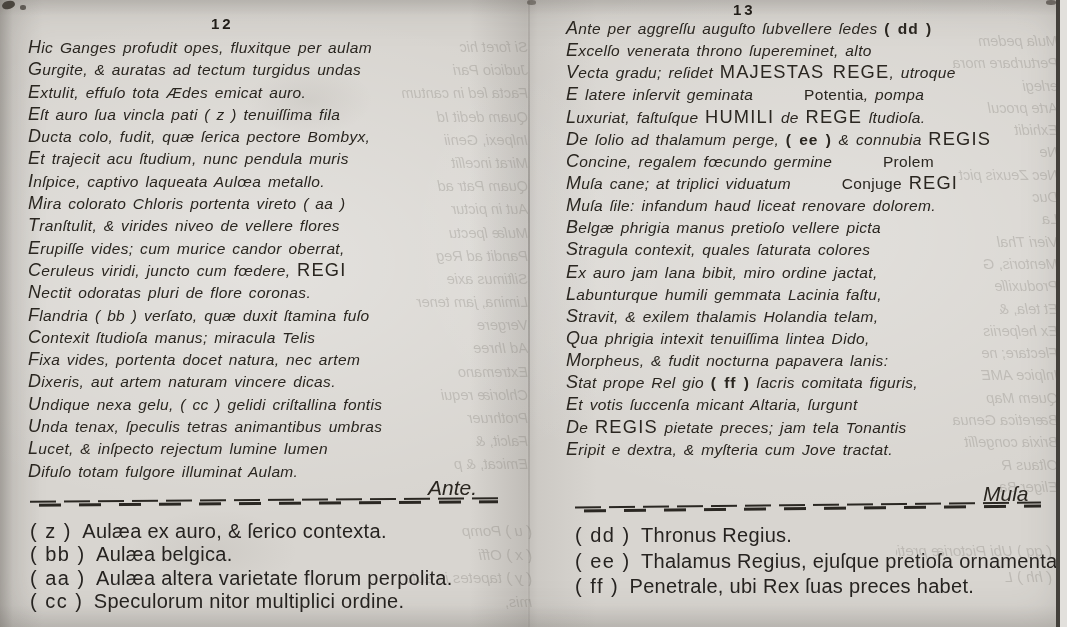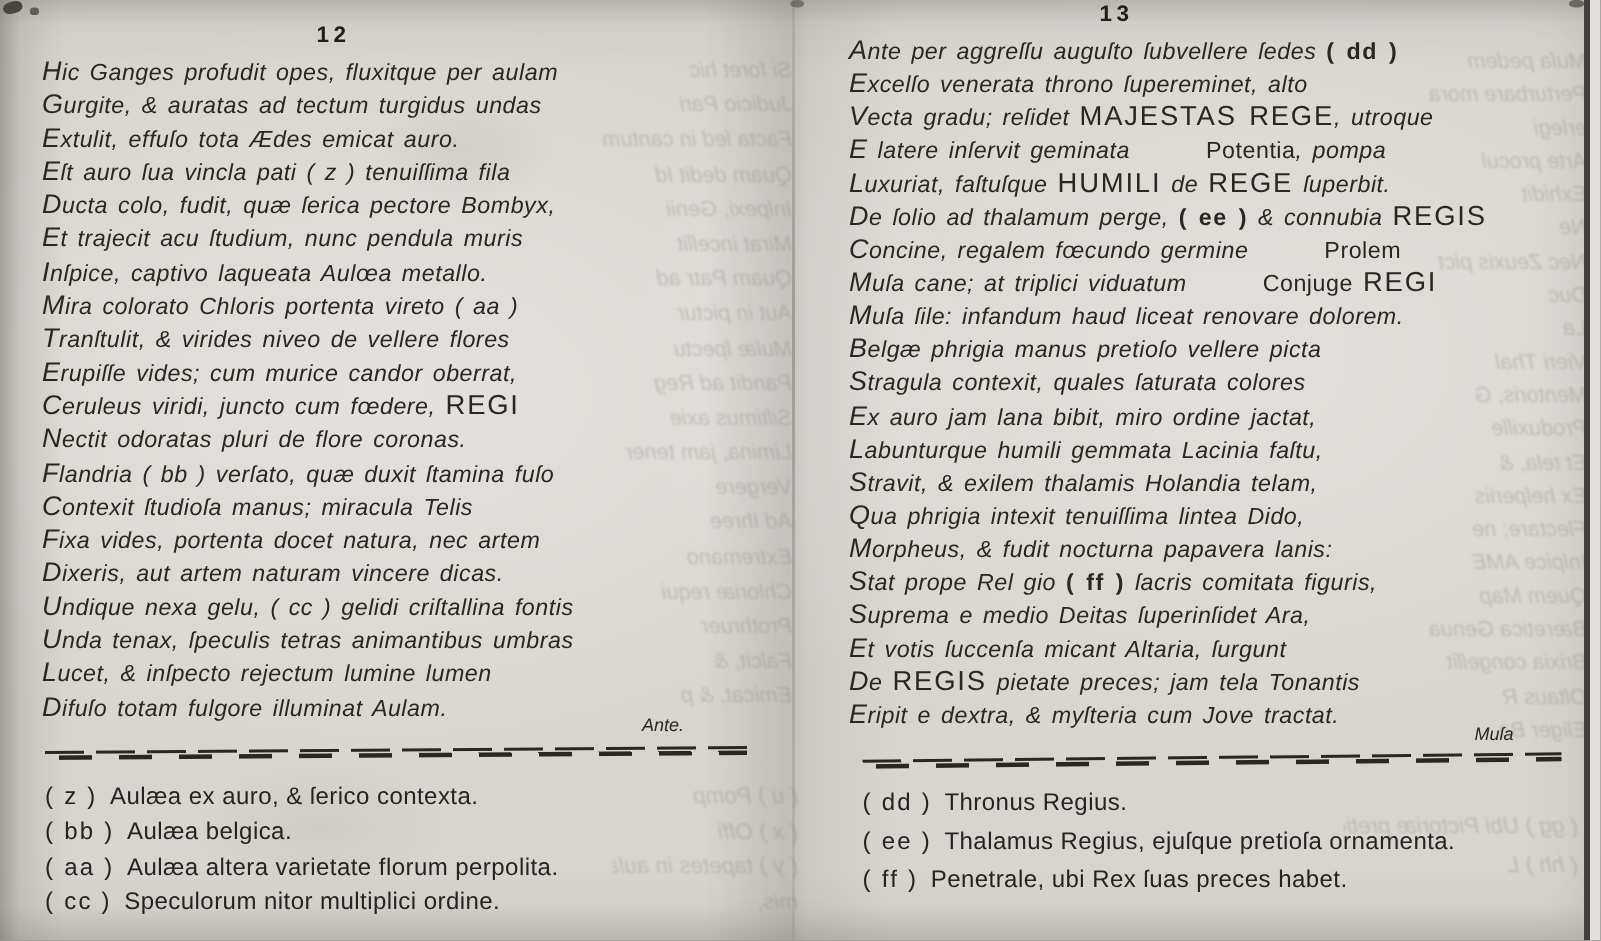--- a/index.html
+++ b/index.html
@@ -19,39 +19,39 @@
   }
   .pagenum { position:absolute; font-size:15px; font-weight:bold; letter-spacing:3px; color:#211d18; }
   .pn-left { left:211px; top:15px; }
   .pn-right { left:733px; top:1px; }
 
   .poem { position:absolute; font-style:italic; font-size:15.5px; letter-spacing:0.35px; word-spacing:2px; white-space:nowrap; }
   .poem .line { height:22.3px; line-height:22.3px; }
   .poem .line::first-letter { font-size:1.16em; }
   .poem-left { left:28px; top:36px; width:500px; }
   .poem-right { left:566px; top:18px; width:500px; }
-  .poem-right .line { height:22.15px; line-height:30px; }
+  .poem-right .line { height:22.15px; line-height:20px; }
   .k-i { font-style:italic; }
   .k-r { font-style:normal;margin-left:44px; }
   .k-c { font-style:normal; font-size:1.18em; letter-spacing:1.2px; }
   .k-b { font-style:normal; font-weight:bold; letter-spacing:1px; }
 
-  .catchword { position:absolute; font-style:italic; font-size:12px; color:#2a2620; }
+  .catchword { position:absolute; font-style:italic; font-size:21px; color:#2a2620; }
   .cw-left { left:428px; top:476px; }
   .cw-right { left:983px; top:482px; }
 
   .rule { position:absolute; height:6px; }
   .rule-left { left:30px; top:499px; width:468px; transform:rotate(-0.4deg); }
   .rule-right { left:575px; top:504px; width:466px; transform:rotate(-0.6deg); }
   .rule::before, .rule::after { content:""; position:absolute; left:0; right:0; height:2.4px;
     background:repeating-linear-gradient(90deg,#2a2722 0 26px, rgba(0,0,0,0) 26px 34px); }
   .rule::before { top:0; }
   .rule::after { top:3.2px; background:repeating-linear-gradient(90deg, rgba(0,0,0,0) 0 9px, #2a2722 9px 31px, rgba(0,0,0,0) 31px 40px); }
 
-  .footnotes { position:absolute; font-style:normal; font-size:16px; letter-spacing:0.3px; color:#262320; white-space:nowrap; }
+  .footnotes { position:absolute; font-style:normal; font-size:20px; letter-spacing:0.3px; color:#262320; white-space:nowrap; }
   .fn-left { left:30px; top:520px; }
   .fn-left .fnline { height:23.3px; line-height:23.3px; }
   .fn-right { left:575px; top:523px; }
   .fn-right .fnline { height:25.6px; line-height:25.6px; }
   .fn-label { letter-spacing:1.5px; }
 
   .ghost { position:absolute; transform:scaleX(-1); color:#76726b; opacity:0.27; filter:blur(0.55px); font-style:italic; white-space:nowrap; }
   .ghost div { overflow:hidden; }
   .ghost-left { left:362px; top:36px; width:166px; font-size:14.5px; }
   .ghost-left div { height:23.2px; line-height:23.2px; }
@@ -165,34 +165,33 @@
       </div>
     <div class="ghost ghost-right-fn">
         <div>( gg ) Ubi Pictoriæ pretioſa</div>
         <div>( hh ) L</div>
       </div>
     <div class="poem poem-right">
         <div class="line"><span class="k-i">Ante per aggreſſu auguſto ſubvellere ſedes </span><span class="k-b">( dd )</span></div>
         <div class="line"><span class="k-i">Excelſo venerata throno ſupereminet, alto</span></div>
         <div class="line"><span class="k-i">Vecta gradu; reſidet </span><span class="k-c">MAJESTAS REGE</span><span class="k-i">, utroque</span></div>
         <div class="line"><span class="k-i">E latere inſervit geminata </span><span class="k-r">Potentia</span><span class="k-i">, pompa</span></div>
-        <div class="line"><span class="k-i">Luxuriat, faſtuſque </span><span class="k-c">HUMILI</span><span class="k-i"> de </span><span class="k-c">REGE</span><span class="k-i"> ſuperbit.</span></div>
+        <div class="line"><span class="k-i">Luxuriat, faſtuſque </span><span class="k-c">HUMILI</span><span class="k-i"> de </span><span class="k-c">REGE</span><span class="k-i"> ſtudioſa.</span></div>
         <div class="line"><span class="k-i">De ſolio ad thalamum perge, </span><span class="k-b">( ee )</span><span class="k-i"> &amp; connubia </span><span class="k-c">REGIS</span></div>
         <div class="line"><span class="k-i">Concine, regalem fœcundo germine </span><span class="k-r">Prolem</span></div>
         <div class="line"><span class="k-i">Muſa cane; at triplici viduatum </span><span class="k-r">Conjuge</span><span class="k-i"> </span><span class="k-c">REGI</span></div>
         <div class="line"><span class="k-i">Muſa ſile: infandum haud liceat renovare dolorem.</span></div>
         <div class="line"><span class="k-i">Belgæ phrigia manus pretioſo vellere picta</span></div>
         <div class="line"><span class="k-i">Stragula contexit, quales ſaturata colores</span></div>
         <div class="line"><span class="k-i">Ex auro jam lana bibit, miro ordine jactat,</span></div>
         <div class="line"><span class="k-i">Labunturque humili gemmata Lacinia faſtu,</span></div>
         <div class="line"><span class="k-i">Stravit, &amp; exilem thalamis Holandia telam,</span></div>
         <div class="line"><span class="k-i">Qua phrigia intexit tenuiſſima lintea Dido,</span></div>
         <div class="line"><span class="k-i">Morpheus, &amp; fudit nocturna papavera lanis:</span></div>
         <div class="line"><span class="k-i">Stat prope Rel gio </span><span class="k-b">( ff )</span><span class="k-i"> ſacris comitata figuris,</span></div>
-        <div class="line"><span class="k-i">Suprema e medio Deitas ſuperinſidet Ara,</span></div>
         <div class="line"><span class="k-i">Et votis ſuccenſa micant Altaria, ſurgunt</span></div>
         <div class="line"><span class="k-i">De </span><span class="k-c">REGIS</span><span class="k-i"> pietate preces; jam tela Tonantis</span></div>
         <div class="line"><span class="k-i">Eripit e dextra, &amp; myſteria cum Jove tractat.</span></div>
       </div>
     <div class="catchword cw-right">Muſa</div>
     <div class="rule rule-right"></div>
     <div class="footnotes fn-right">
         <div class="fnline"><span class="fn-label">( dd )</span><span> Thronus Regius.</span></div>
         <div class="fnline"><span class="fn-label">( ee )</span><span> Thalamus Regius, ejuſque pretioſa ornamenta.</span></div>
         <div class="fnline"><span class="fn-label">( ff )</span><span> Penetrale, ubi Rex ſuas preces habet.</span></div>

